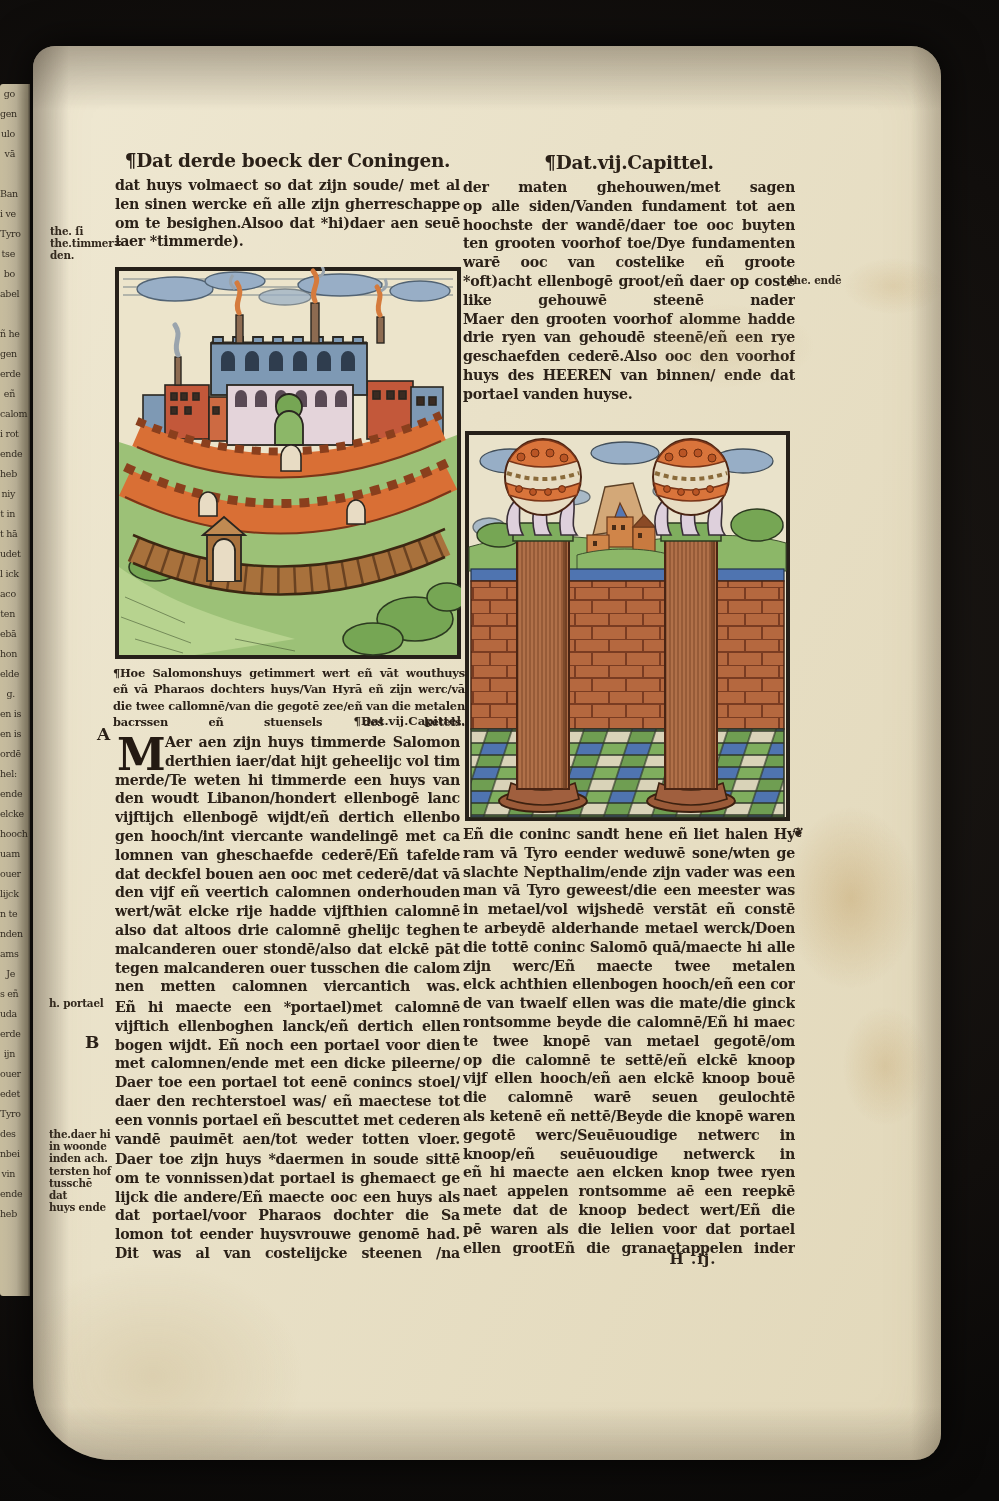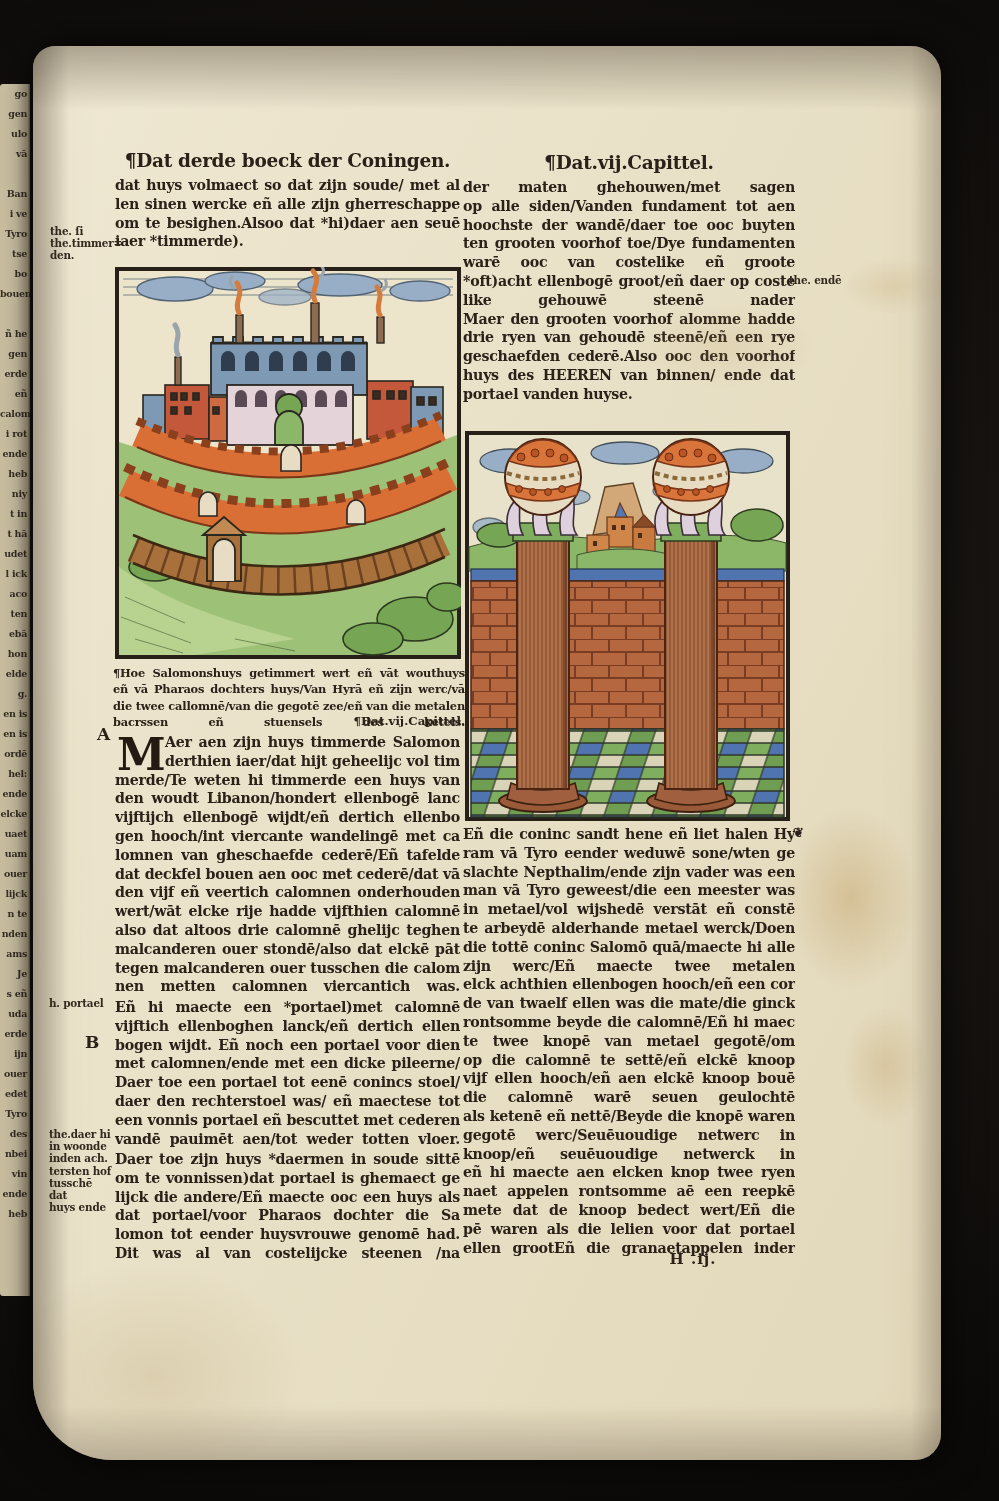--- a/index.html
+++ b/index.html
@@ -10,22 +10,22 @@
     color:#2b2118;
   }
   
   .facing-strip{
     position:absolute;left:0;top:84px;width:30px;height:1212px;
     background:linear-gradient(90deg,#cfc4a4 0%,#d8cdaf 55%,#b9ad8e 92%,#6b6250 100%);
     border-radius:3px 0 0 3px;
     overflow:hidden;
   }
   .facing-strip .frag{
-    height:20px;line-height:20px;font-size:9.5px;font-weight:bold;
-    text-align:right;padding-right:3px;color:#3a3226;letter-spacing:-0.3px;
+    height:20px;line-height:20px;font-size:9.5px;font-weight:normal;
+    text-align:right;padding-right:15px;color:#3a3226;letter-spacing:-0.3px;
     white-space:nowrap;overflow:hidden;
   }
   
   .page{
     position:absolute;left:33px;top:46px;width:908px;height:1414px;
     background:linear-gradient(115deg,#efe8d2 0%,#e9e1c8 40%,#e2d8ba 100%);
     border-radius:22px 30px 26px 80px;
     box-shadow:0 0 40px rgba(0,0,0,.8), inset 0 0 60px rgba(120,96,60,.18);
   }
   .page-shade{
@@ -84,21 +84,21 @@
       <div class="frag nojust">go</div>
       <div class="frag nojust">gen</div>
       <div class="frag nojust">ulo</div>
       <div class="frag nojust">vā</div>
       <div class="frag nojust"></div>
       <div class="frag nojust">Ban</div>
       <div class="frag nojust">i ve</div>
       <div class="frag nojust">Tyro</div>
       <div class="frag nojust">tse</div>
       <div class="frag nojust">bo</div>
-      <div class="frag nojust">bouen</div>
+      <div class="frag nojust">abel</div>
       <div class="frag nojust"></div>
       <div class="frag nojust">ñ he</div>
       <div class="frag nojust">gen</div>
       <div class="frag nojust">erde</div>
       <div class="frag nojust">eñ</div>
       <div class="frag nojust">calom</div>
       <div class="frag nojust">i rot</div>
       <div class="frag nojust">ende</div>
       <div class="frag nojust">heb</div>
       <div class="frag nojust">niy</div>
@@ -111,21 +111,21 @@
       <div class="frag nojust">ebā</div>
       <div class="frag nojust">hon</div>
       <div class="frag nojust">elde</div>
       <div class="frag nojust">g.</div>
       <div class="frag nojust">en is</div>
       <div class="frag nojust">en is</div>
       <div class="frag nojust">ordē</div>
       <div class="frag nojust">hel:</div>
       <div class="frag nojust">ende</div>
       <div class="frag nojust">elcke</div>
-      <div class="frag nojust">uaet</div>
+      <div class="frag nojust">hooch</div>
       <div class="frag nojust">uam</div>
       <div class="frag nojust">ouer</div>
       <div class="frag nojust">lijck</div>
       <div class="frag nojust">n te</div>
       <div class="frag nojust">nden</div>
       <div class="frag nojust">ams</div>
       <div class="frag nojust">Je</div>
       <div class="frag nojust">s eñ</div>
       <div class="frag nojust">uda</div>
       <div class="frag nojust">erde</div>

